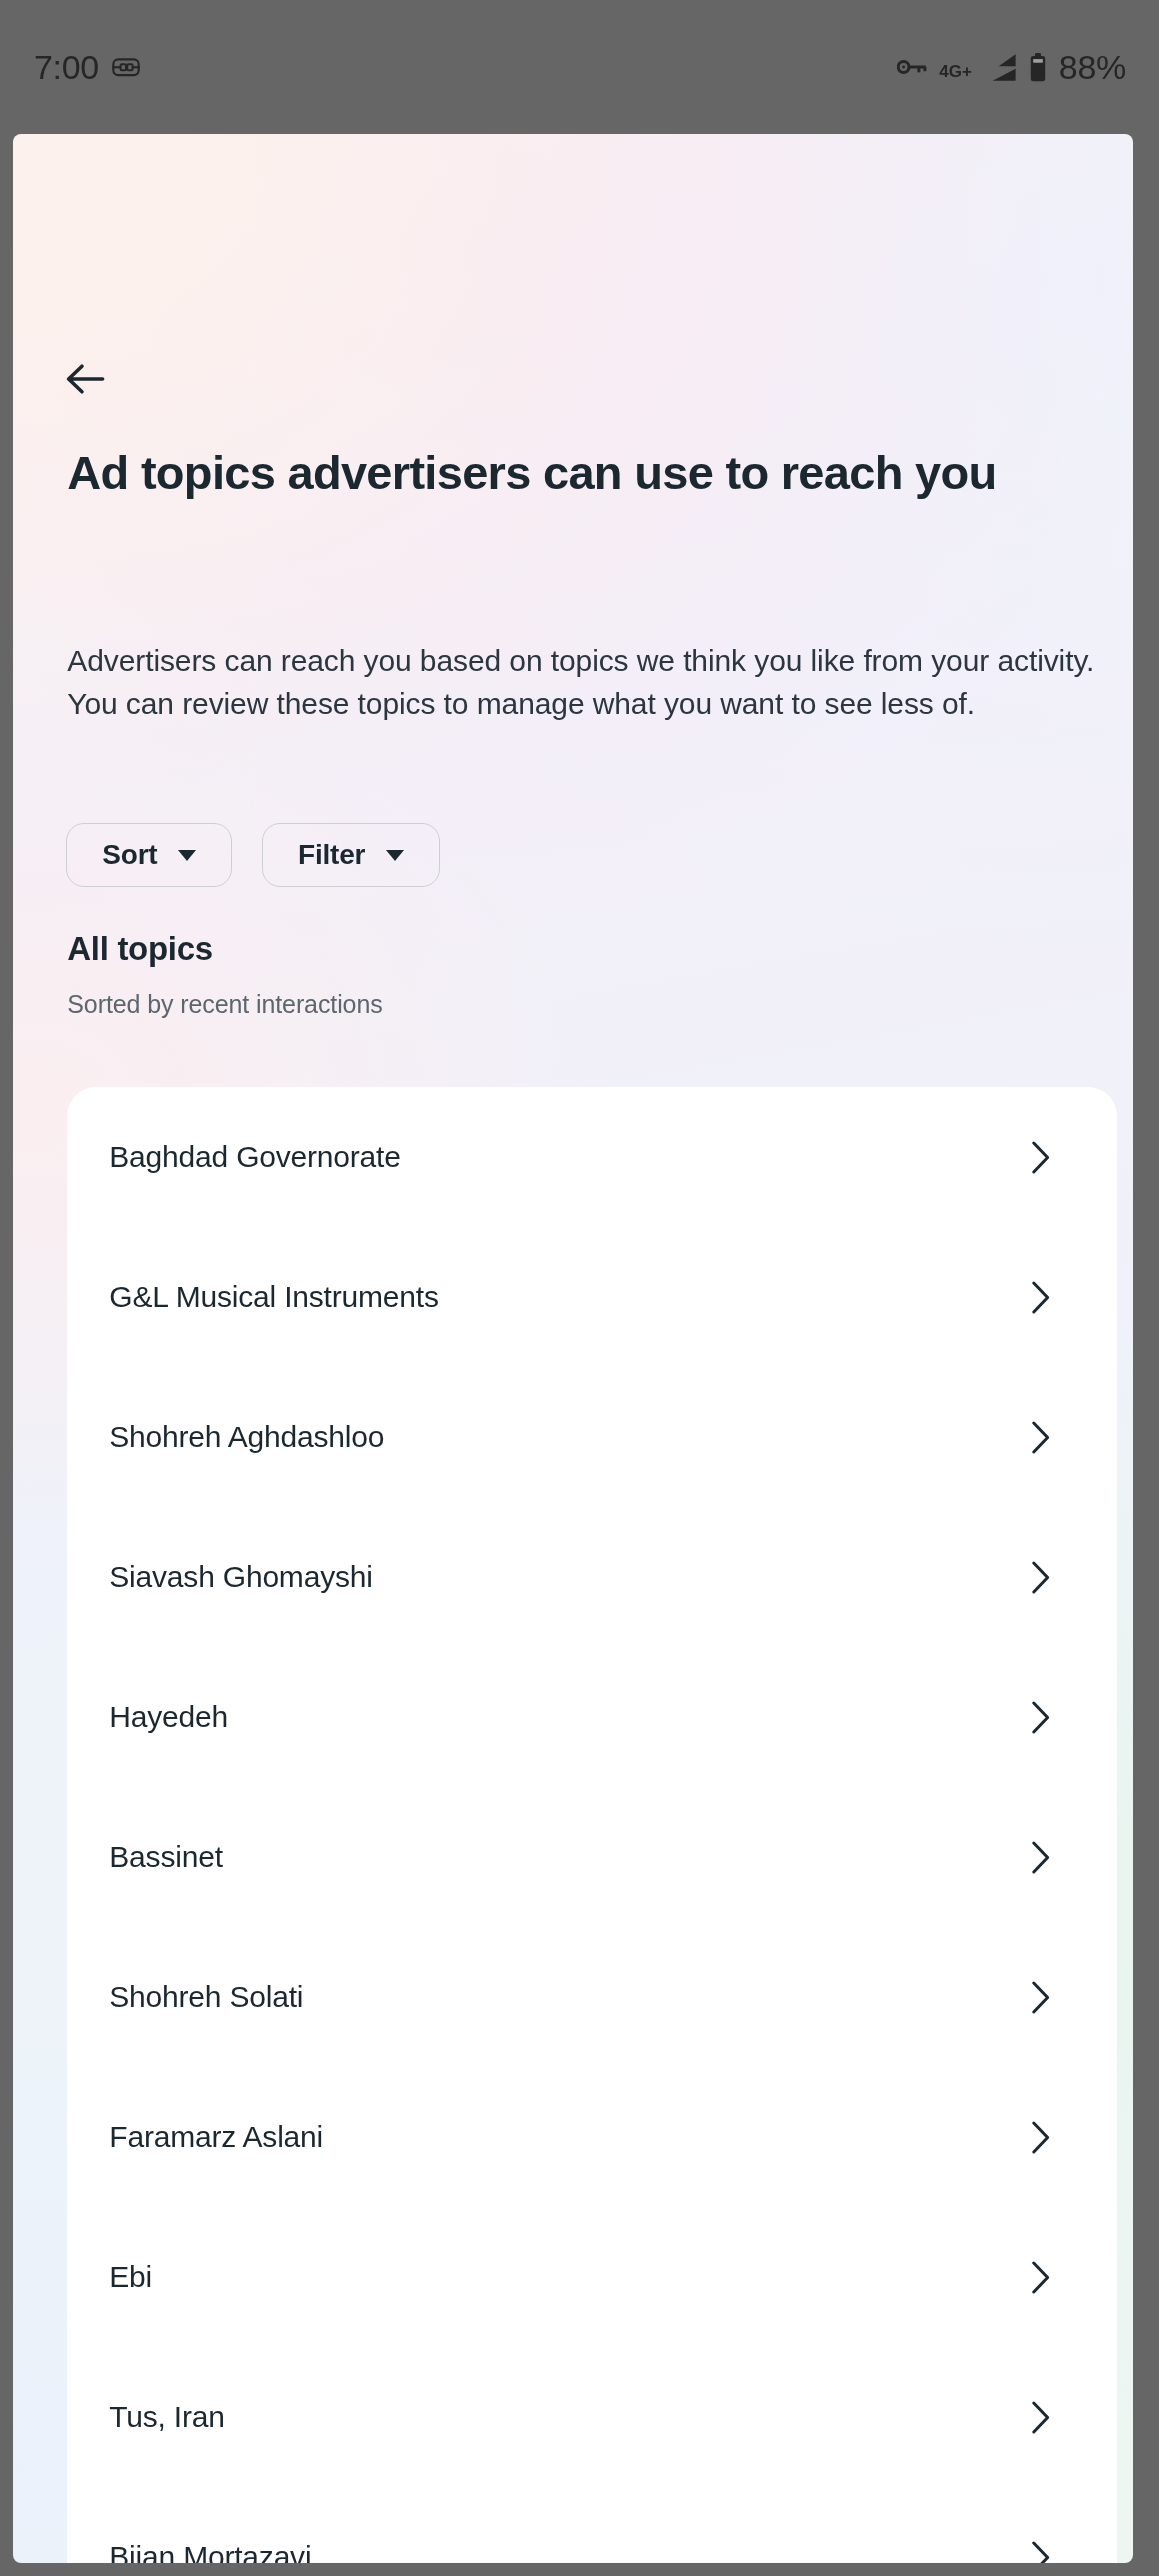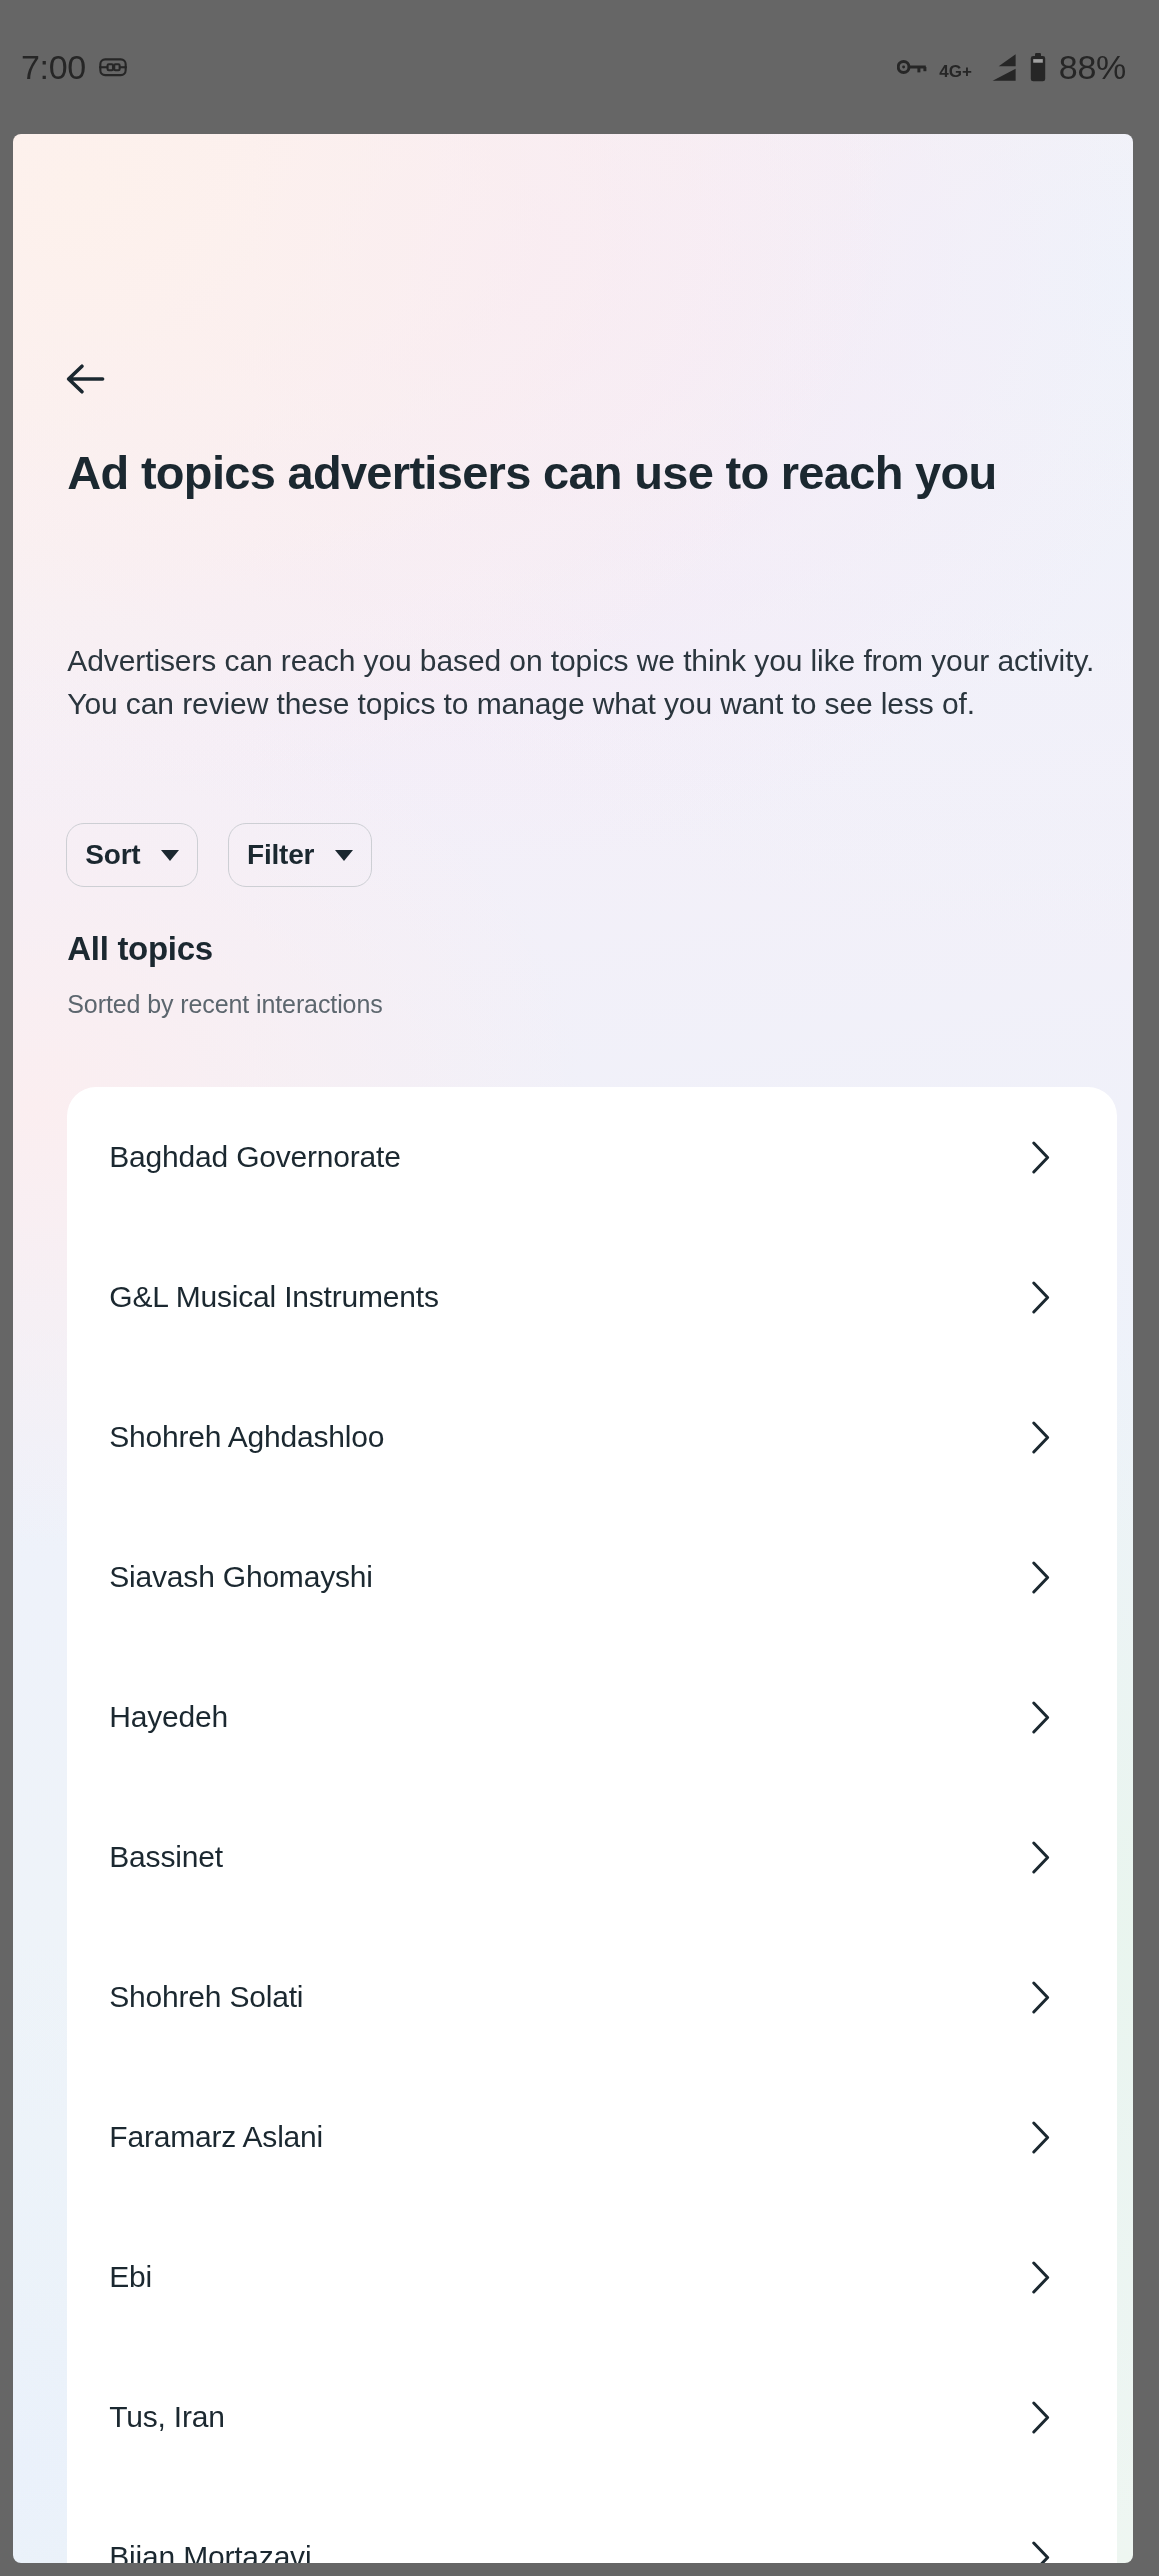--- a/index.html
+++ b/index.html
@@ -13,21 +13,21 @@
     -webkit-font-smoothing:antialiased;
     overflow:hidden;
   }
 
   
   .status-bar{
     position:absolute; top:0; left:0;
     width:1159px; height:134px;
     background:#666666;
     display:flex; align-items:center;
-    padding:0 33px 0 21px;
+    padding:0 33px 0 34px;
   }
   .sb-left{ display:flex; align-items:center; gap:13.3px; }
   .sb-time{
     font-size:34px; font-weight:400; color:#262626;
     letter-spacing:-0.3px; line-height:1;
   }
   .sb-spacer{ flex:1 1 auto; }
   .sb-right{ display:flex; align-items:center; gap:12px; }
   .sb-net{
     font-size:17px; font-weight:700; color:#262626;
@@ -76,21 +76,21 @@
   }
 
   
   .chip-row{
     position:absolute; left:53px; top:689px;
     display:flex; gap:30px;
   }
   .chip{
     height:64px;
     display:inline-flex; align-items:center; gap:20.5px;
-    padding:0 18px;
+    padding:0 35px;
     border:1.2px solid #cdcfd4;
     border-radius:18px;
     background:transparent;
     cursor:pointer;
     font-family:"Liberation Sans", sans-serif;
   }
   .chip-label{
     font-size:28px; font-weight:700; color:#1b2830;
     letter-spacing:-0.2px;
   }

